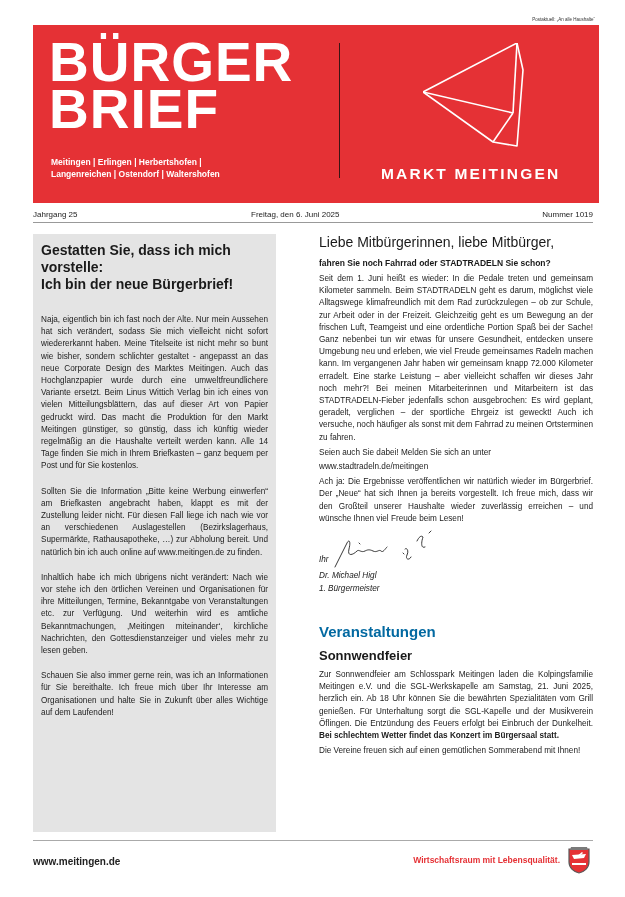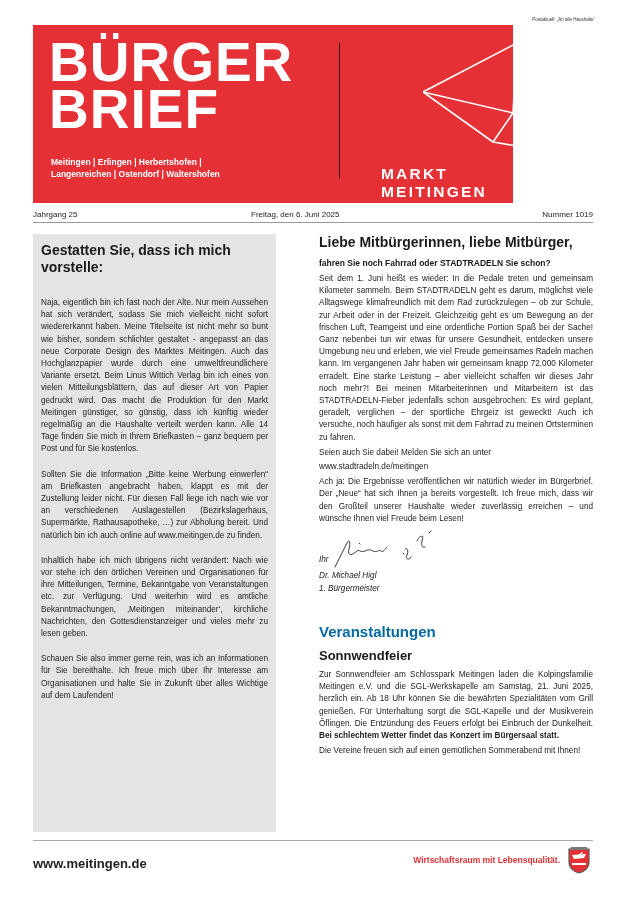--- a/index.html
+++ b/index.html
@@ -1,56 +1,56 @@
 <!DOCTYPE html>
 <html><head>
   <meta charset="utf-8">
   <style>
     * { box-sizing: border-box; margin: 0; padding: 0; }
     html, body { width: 625px; height: 897px; background: #ffffff; overflow: hidden; }
     body { font-family: "Liberation Sans", "DejaVu Sans", sans-serif; color: #1a1a1a; position: relative; }
 
     .postal { position: absolute; top: 17px; right: 30px; font-size: 4.5px; color: #333; }
 
-    .masthead { position: absolute; left: 33px; top: 25px; width: 480px; height: 178px; background: #e53135; padding-left: 6px; }
+    .masthead { position: absolute; left: 33px; top: 25px; width: 566px; height: 178px; background: #e53135; padding-left: 6px; }
     .title { position: absolute; left: 16px; top: 14px; color: #fff; font-weight: bold; font-size: 55px; line-height: 47px; letter-spacing: 1px; }
     .title div { display: block; }
     .villages { position: absolute; left: 18px; top: 131px; color: #fff; font-size: 8.5px; font-weight: bold; line-height: 12px; }
     .vdivider { position: absolute; left: 306px; top: 18px; width: 1px; height: 135px; background: #3a1414; }
     .logo-svg { position: absolute; left: 390px; top: 18px; }
     .market-name { position: absolute; left: 348px; top: 140px; color: #fff; font-weight: bold; font-size: 15.5px; letter-spacing: 2.2px; }
 
     .infobar { position: absolute; left: 33px; top: 208px; width: 560px; height: 14px; font-size: 8px; color: #222; }
     .infobar span { position: absolute; top: 2px; }
     .info-left { left: 0; }
     .info-center { left: 218px; }
     .info-right { right: 0; }
     .rule-top { position: absolute; left: 33px; top: 222px; width: 560px; height: 1px; background: #999; }
 
     .leftbox { position: absolute; left: 33px; top: 234px; width: 243px; height: 598px; background: #e4e4e4; padding: 8px 8px; }
     .leftbox h1 { font-size: 14px; line-height: 17px; font-weight: bold; color: #1a1a1a; margin-bottom: 21px; }
     .leftbox p { font-size: 8.2px; line-height: 12.2px; text-align: justify; margin-bottom: 13px; color: #222; }
     .leftbox p.sign { font-style: italic; }
 
     .rightcol { position: absolute; left: 319px; top: 234px; width: 274px; }
-    .rightcol h2 { font-size: 14px; font-weight: bold; line-height: 17px; margin-bottom: 6px; }
+    .rightcol h2 { font-size: 14px; font-weight: normal; line-height: 17px; margin-bottom: 6px; }
     .rightcol h3 { font-size: 8.5px; font-weight: bold; line-height: 12px; margin-bottom: 4px; }
     .rightcol p { font-size: 8.2px; line-height: 12.2px; text-align: justify; color: #222; }
     .rightcol p.center { margin-top: 2px; }
     .rightcol p.gap { margin-top: 3px; }
     .sigblock { position: relative; height: 42px; margin-top: 2px; }
     .sig-ihr { position: absolute; left: 0; top: 28px; font-size: 8.2px; font-style: italic; }
     .sig-svg { position: absolute; left: 14px; top: 2px; }
     .signame { font-size: 8.2px; font-style: italic; line-height: 13px; }
     .section-red { color: #0369a1; font-size: 15px; font-weight: bold; margin-top: 28px; line-height: 18px; }
     .event-title { font-size: 13px; font-weight: bold; margin-top: 7px; line-height: 16px; margin-bottom: 5px; }
     .rightcol p.mt { margin-top: 3px; }
 
     .rule-bottom { position: absolute; left: 33px; top: 840px; width: 560px; height: 1px; background: #aaa; }
-    .footer-url { position: absolute; left: 33px; top: 856px; font-size: 13px; font-weight: bold; color: #222; text-align: center; }
+    .footer-url { position: absolute; left: 33px; top: 856px; font-size: 10px; font-weight: bold; color: #222; text-align: center; }
     .footer-slogan { position: absolute; right: 65px; top: 855px; font-size: 8.5px; font-weight: bold; color: #e53135; }
     .crest { position: absolute; left: 567px; top: 846px; }
   </style>
 </head>
 <body>
 
 <div class="postal">Postaktuell: „An alle Haushalte“</div>
 
 <div class="masthead">
   <div class="title">
@@ -76,20 +76,21 @@
 <div class="infobar">
   <span class="info-left">Jahrgang 25</span>
   <span class="info-center">Freitag, den 6. Juni 2025</span>
   <span class="info-right">Nummer 1019</span>
 </div>
 <div class="rule-top"></div>
 
 <div class="leftbox">
   <h1>
     <span>Gestatten Sie, dass ich mich vorstelle:</span><br>
+    <span>Ich bin der neue Bürgerbrief!</span>
   </h1>
   <p>Naja, eigentlich bin ich fast noch der Alte. Nur mein Aussehen hat sich verändert, sodass Sie mich vielleicht nicht sofort wiedererkannt haben. Meine Titelseite ist nicht mehr so bunt wie bisher, sondern schlichter gestaltet - angepasst an das neue Corporate Design des Marktes Meitingen. Auch das Hochglanzpapier wurde durch eine umweltfreundlichere Variante ersetzt. Beim Linus Wittich Verlag bin ich eines von vielen Mitteilungsblättern, das auf dieser Art von Papier gedruckt wird. Das macht die Produktion für den Markt Meitingen günstiger, so günstig, dass ich künftig wieder regelmäßig an die Haushalte verteilt werden kann. Alle 14 Tage finden Sie mich in Ihrem Briefkasten – ganz bequem per Post und für Sie kostenlos.</p>
   <p>Sollten Sie die Information „Bitte keine Werbung einwerfen“ am Briefkasten angebracht haben, klappt es mit der Zustellung leider nicht. Für diesen Fall liege ich nach wie vor an verschiedenen Auslagestellen (Bezirkslagerhaus, Supermärkte, Rathausapotheke, …) zur Abholung bereit. Und natürlich bin ich auch online auf www.meitingen.de zu finden.</p>
   <p>Inhaltlich habe ich mich übrigens nicht verändert: Nach wie vor stehe ich den örtlichen Vereinen und Organisationen für ihre Mitteilungen, Termine, Bekanntgabe von Veranstaltungen etc. zur Verfügung. Und weiterhin wird es amtliche Bekanntmachungen, ‚Meitingen miteinander‘, kirchliche Nachrichten, den Gottesdienstanzeiger und vieles mehr zu lesen geben.</p>
   <p>Schauen Sie also immer gerne rein, was ich an Informationen für Sie bereithalte. Ich freue mich über Ihr Interesse am Organisationen und halte Sie in Zukunft über alles Wichtige auf dem Laufenden!</p>
 </div>
 
 <div class="rightcol">
   <h2>Liebe Mitbürgerinnen, liebe Mitbürger,</h2>
   <h3>fahren Sie noch Fahrrad oder STADTRADELN Sie schon?</h3>

